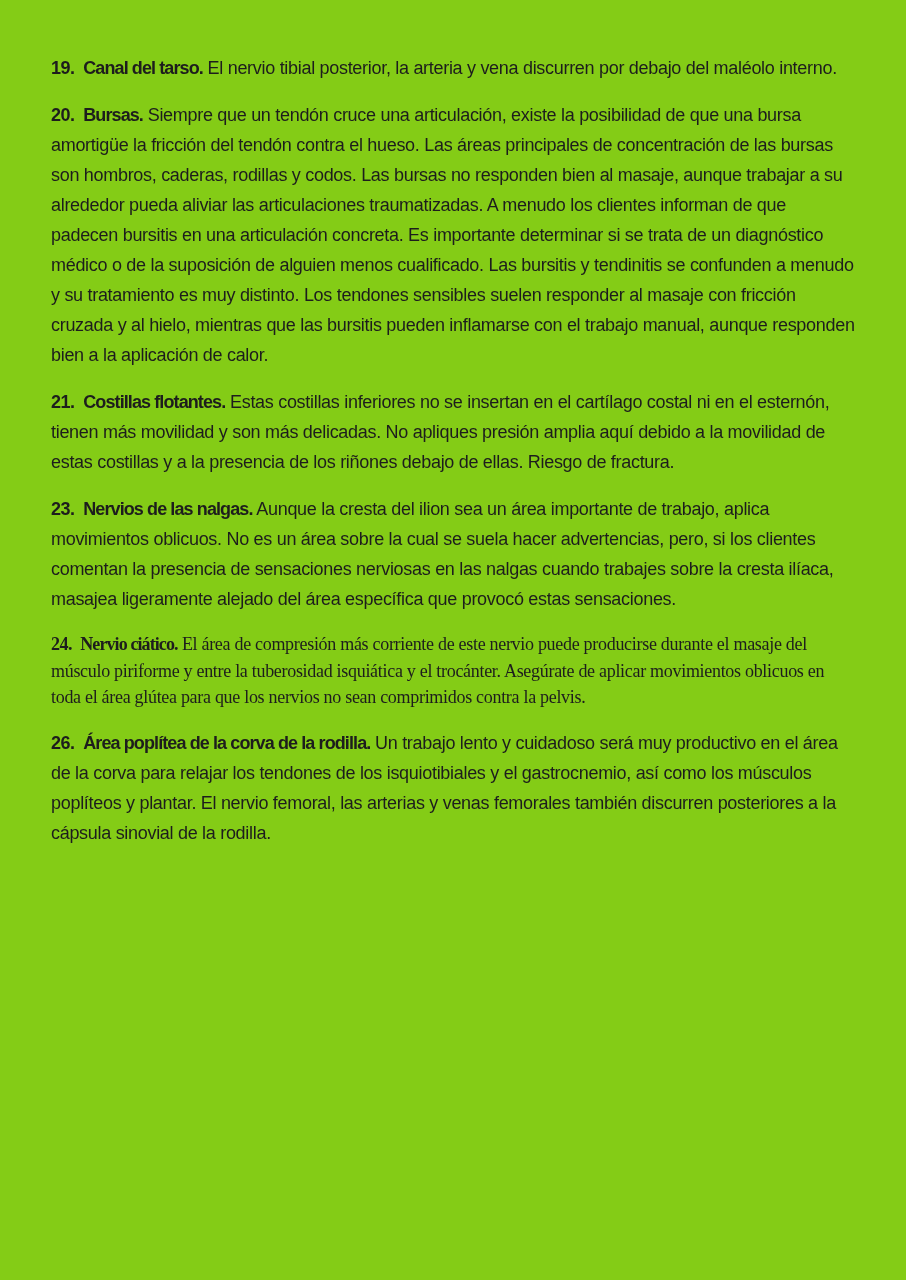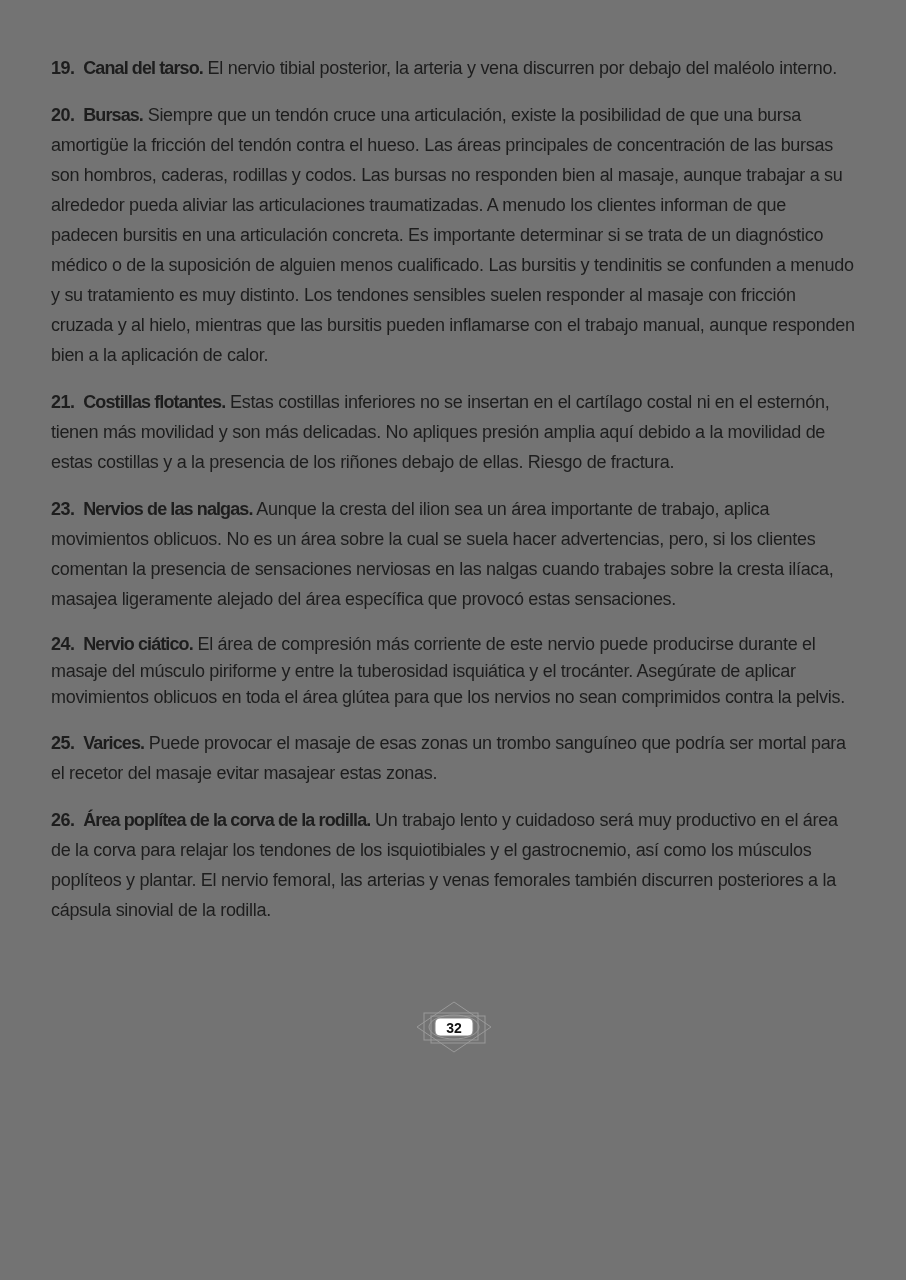--- a/index.html
+++ b/index.html
@@ -12,32 +12,33 @@
     height: 1280px;
     overflow: hidden;
     font-family: "Liberation Sans", sans-serif;
     color: #1d1d1d;
   }
   .page {
     box-sizing: border-box;
     width: 906px;
     height: 1280px;
     padding: 53px 49px 0 51px;
-    background: #737373;
+    background: #84cc16;
   }
   .para {
     font-size: 18px;
     line-height: 30px;
     letter-spacing: -0.3px;
     margin: 0 0 17px 0;
     text-align: left;
   }
   .para.tight {
     line-height: 26.5px;
     margin-top: 8px;
+    font-family: Liberation Serif, serif;
   }
   .num {
     font-weight: bold;
     letter-spacing: -0.5px;
     margin-right: 4px;
   }
   .title {
     font-weight: bold;
     letter-spacing: -0.9px;
   }
@@ -67,30 +68,17 @@
 
   <p class="para"><span class="num">20.</span> <span class="title">Bursas.</span> <span class="body-text">Siempre que un tendón cruce una articulación, existe la posibilidad de que una bursa amortigüe la fricción del tendón contra el hueso. Las áreas principales de concentración de las bursas son hombros, caderas, rodillas y codos. Las bursas no responden bien al masaje, aunque trabajar a su alrededor pueda aliviar las articulaciones traumatizadas. A menudo los clientes informan de que padecen bursitis en una articulación concreta. Es importante determinar si se trata de un diagnóstico médico o de la suposición de alguien menos cualificado. Las bursitis y tendinitis se confunden a menudo y su tratamiento es muy distinto. Los tendones sensibles suelen responder al masaje con fricción cruzada y al hielo, mientras que las bursitis pueden inflamarse con el trabajo manual, aunque responden bien a la aplicación de calor.</span></p>
 
   <p class="para"><span class="num">21.</span> <span class="title">Costillas flotantes.</span> <span class="body-text">Estas costillas inferiores no se insertan en el cartílago costal ni en el esternón, tienen más movilidad y son más delicadas. No apliques presión amplia aquí debido a la movilidad de estas costillas y a la presencia de los riñones debajo de ellas.</span> <span class="dotted">Riesgo de fractura.</span></p>
 
 
   <p class="para"><span class="num">23.</span> <span class="title">Nervios de las nalgas.</span> <span class="body-text">Aunque la cresta del ilion sea un área importante de trabajo, aplica movimientos oblicuos. No es un área sobre la cual se suela hacer advertencias, pero, si los clientes comentan la presencia de sensaciones nerviosas en las nalgas cuando trabajes sobre la cresta ilíaca, masajea ligeramente alejado del área específica que provocó estas sensaciones.</span></p>
 
   <p class="para tight"><span class="num">24.</span> <span class="title">Nervio ciático.</span> <span class="body-text">El área de compresión más corriente de este nervio puede producirse durante el masaje del músculo piriforme y entre la tuberosidad isquiática y el trocánter. Asegúrate de aplicar movimientos oblicuos en toda el área glútea para que los nervios no sean comprimidos contra la pelvis.</span></p>
 
-  <p class="para"><span class="num">25.</span> <span class="title">Varices.</span> <span class="body-text">Puede provocar el masaje de esas zonas un trombo sanguíneo que podría ser mortal para el recetor del masaje evitar masajear estas zonas.</span></p>
 
   <p class="para"><span class="num">26.</span> <span class="title">Área poplítea de la corva de la rodilla.</span> <span class="body-text">Un trabajo lento y cuidadoso será muy productivo en el área de la corva para relajar los tendones de los isquiotibiales y el gastrocnemio, así como los músculos poplíteos y plantar. El nervio femoral, las arterias y venas femorales también discurren posteriores a la cápsula sinovial de la rodilla.</span></p>
 
-  <div class="pagenum-wrap">
-    <svg width="80" height="52" viewBox="0 0 80 52" xmlns="http://www.w3.org/2000/svg">
-      <g fill="none" stroke-width="1" stroke="#9a9a9a">
-        <rect x="10" y="12" width="54" height="27"></rect>
-        <rect x="17" y="15" width="54" height="27"></rect>
-        <polygon points="40,1 77,26 40,51 3,26"></polygon>
-        <ellipse cx="40" cy="26" rx="25" ry="12"></ellipse>
-        <rect x="21" y="17" width="38" height="18" rx="5" fill="#ffffff" stroke="#8a8a8a"></rect>
-      </g>
-      <text x="40" y="31.5" text-anchor="middle" class="ornament-text">32</text>
-    </svg>
-  </div>
 
 </div>
 
 </body></html>

